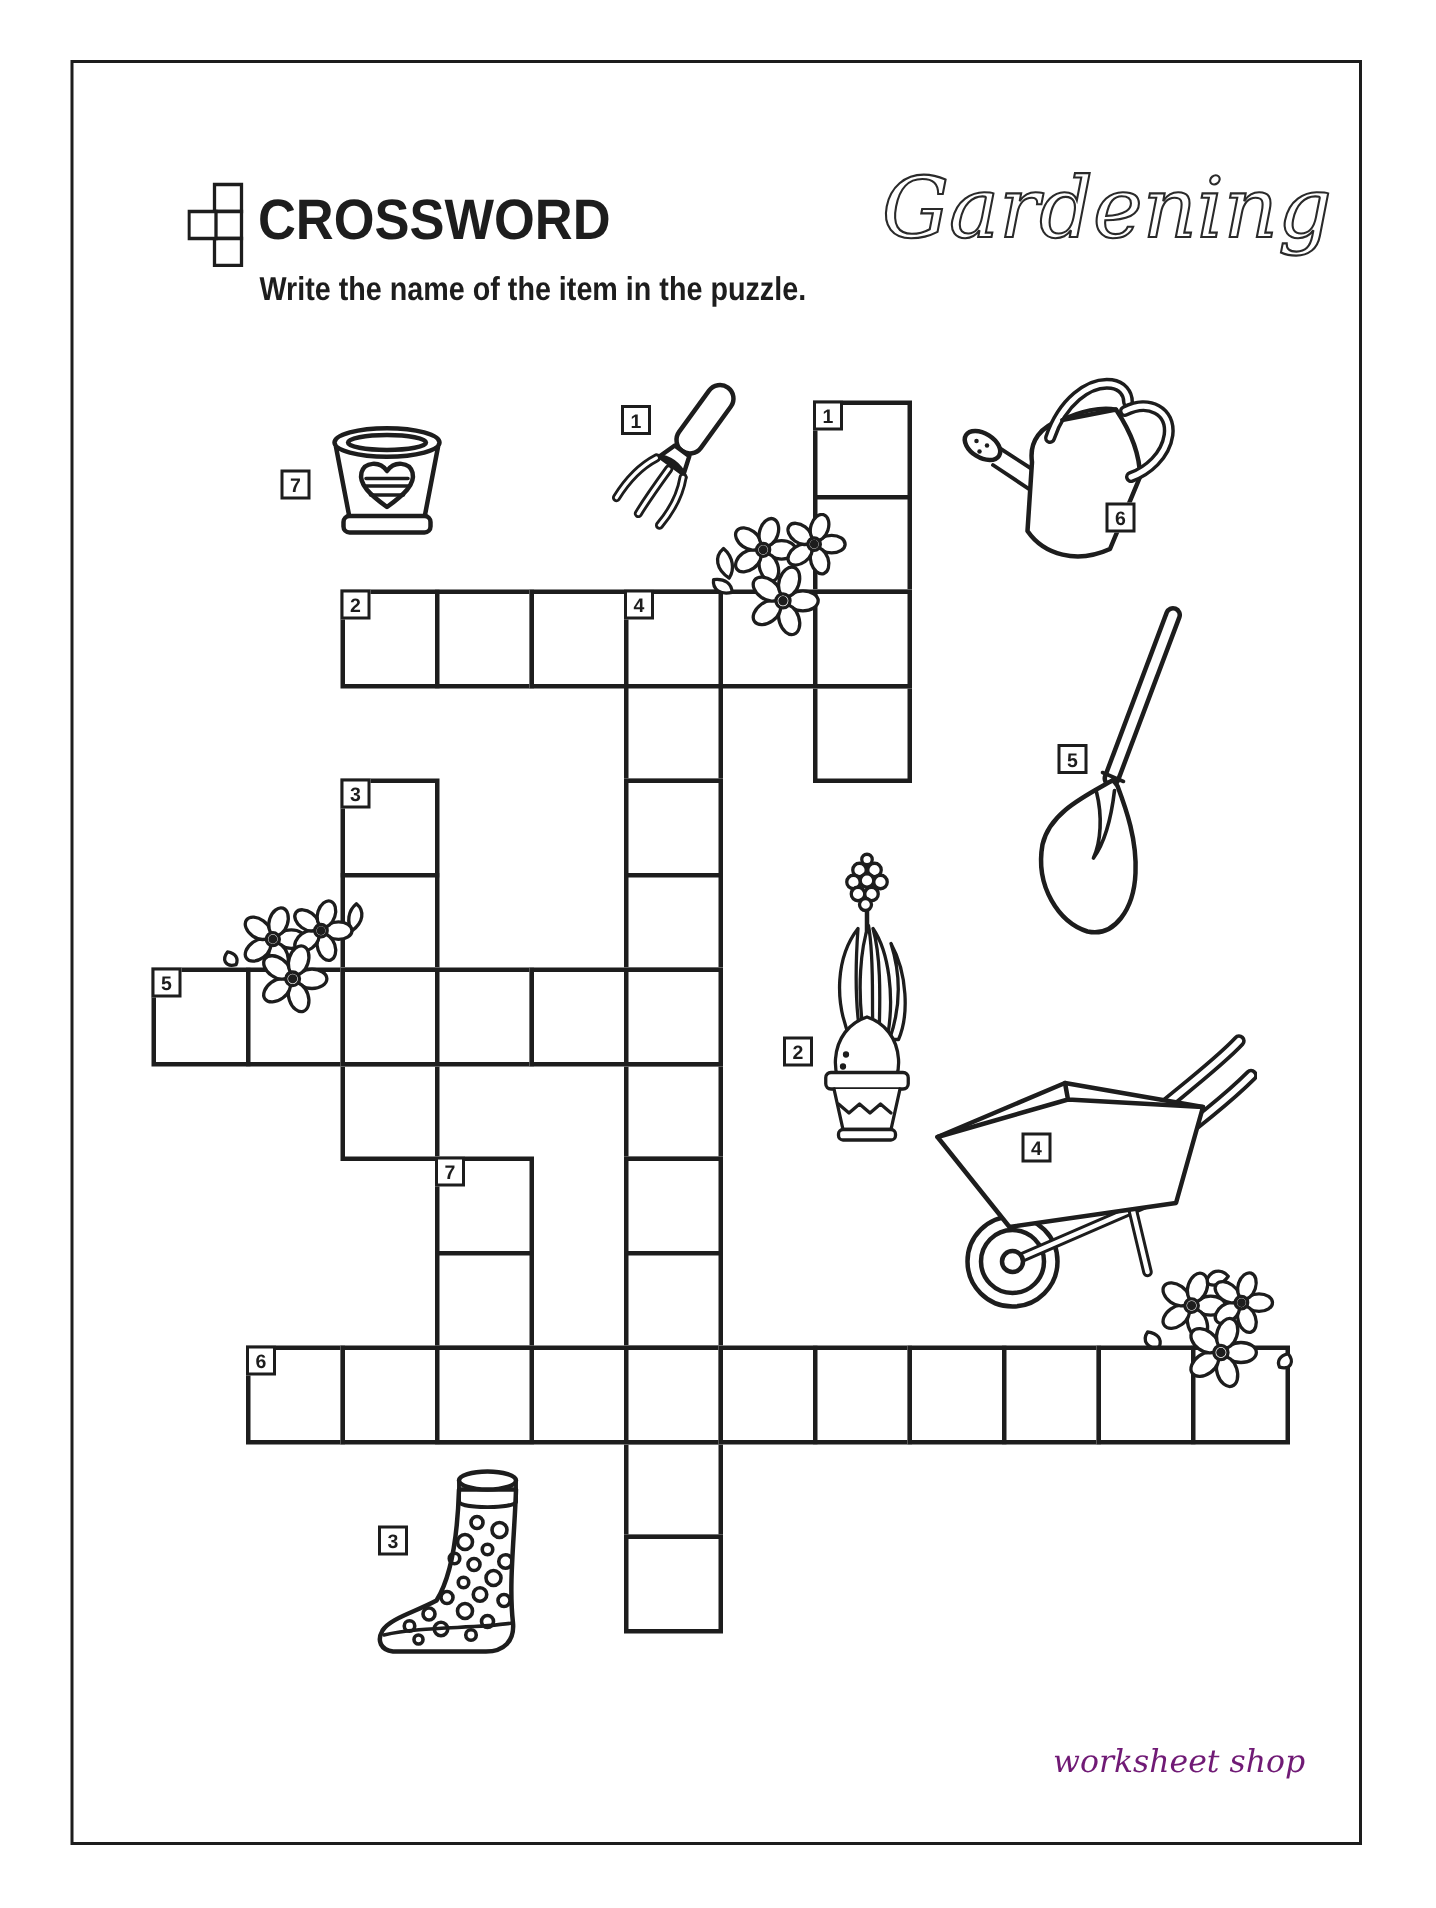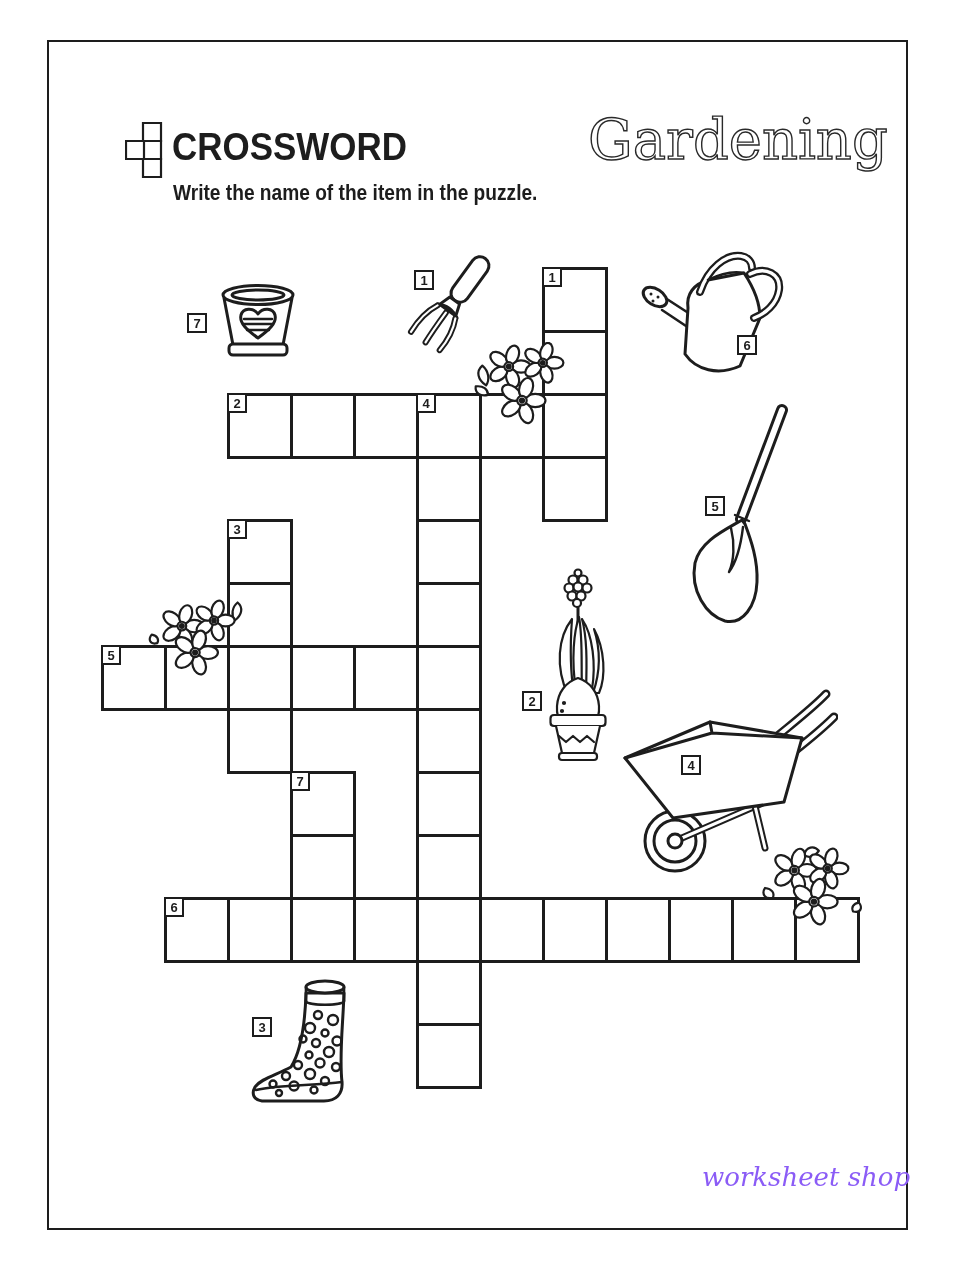--- a/index.html
+++ b/index.html
@@ -7,24 +7,24 @@
   #page{position:relative;width:957px;height:1272px;background:var(--paper);
         font-family:"Liberation Sans",sans-serif;color:var(--ink);overflow:hidden;}
   .frame{position:absolute;left:47px;top:40px;width:861px;height:1190px;
          border:2px solid var(--ink);box-sizing:border-box;}
   
   .title{position:absolute;left:172px;top:128px;font-size:38px;font-weight:bold;
          letter-spacing:0px;transform:scaleX(0.92);transform-origin:left top;line-height:1;}
   .subtitle{position:absolute;left:173px;top:180px;font-size:22px;font-weight:bold;
          transform:scaleX(0.87);transform-origin:left top;line-height:1.2;white-space:nowrap;}
   .theme{position:absolute;left:588px;top:104px;width:280px;
-         font-family:"DejaVu Serif",serif;font-size:56px;line-height:1.3;
+         font-family:"DejaVu Serif",serif;font-style:italic;font-size:56px;line-height:1.3;
          color:transparent;-webkit-text-stroke:1.4px #2a2a2a;white-space:nowrap;}
   .brand{position:absolute;left:702px;top:1162px;font-family:"DejaVu Serif",serif;
-         font-style:italic;font-size:26px;color:#8b5cf6;white-space:nowrap;}
+         font-style:italic;font-size:21px;color:#701a75;white-space:nowrap;}
   
   .cell{position:absolute;box-sizing:border-box;background:var(--paper);
         border:3px solid var(--ink);}
   .numbox{position:absolute;box-sizing:border-box;width:20px;height:20px;background:var(--paper);
         border:2px solid var(--ink);display:flex;align-items:center;justify-content:center;
         font-family:"Liberation Sans",sans-serif;font-weight:bold;font-size:13px;color:var(--ink);}
   .cellnum{left:-3px;top:-3px;}
   .tag{position:absolute;}
   .illus{position:absolute;}
   svg *{vector-effect:non-scaling-stroke;}

